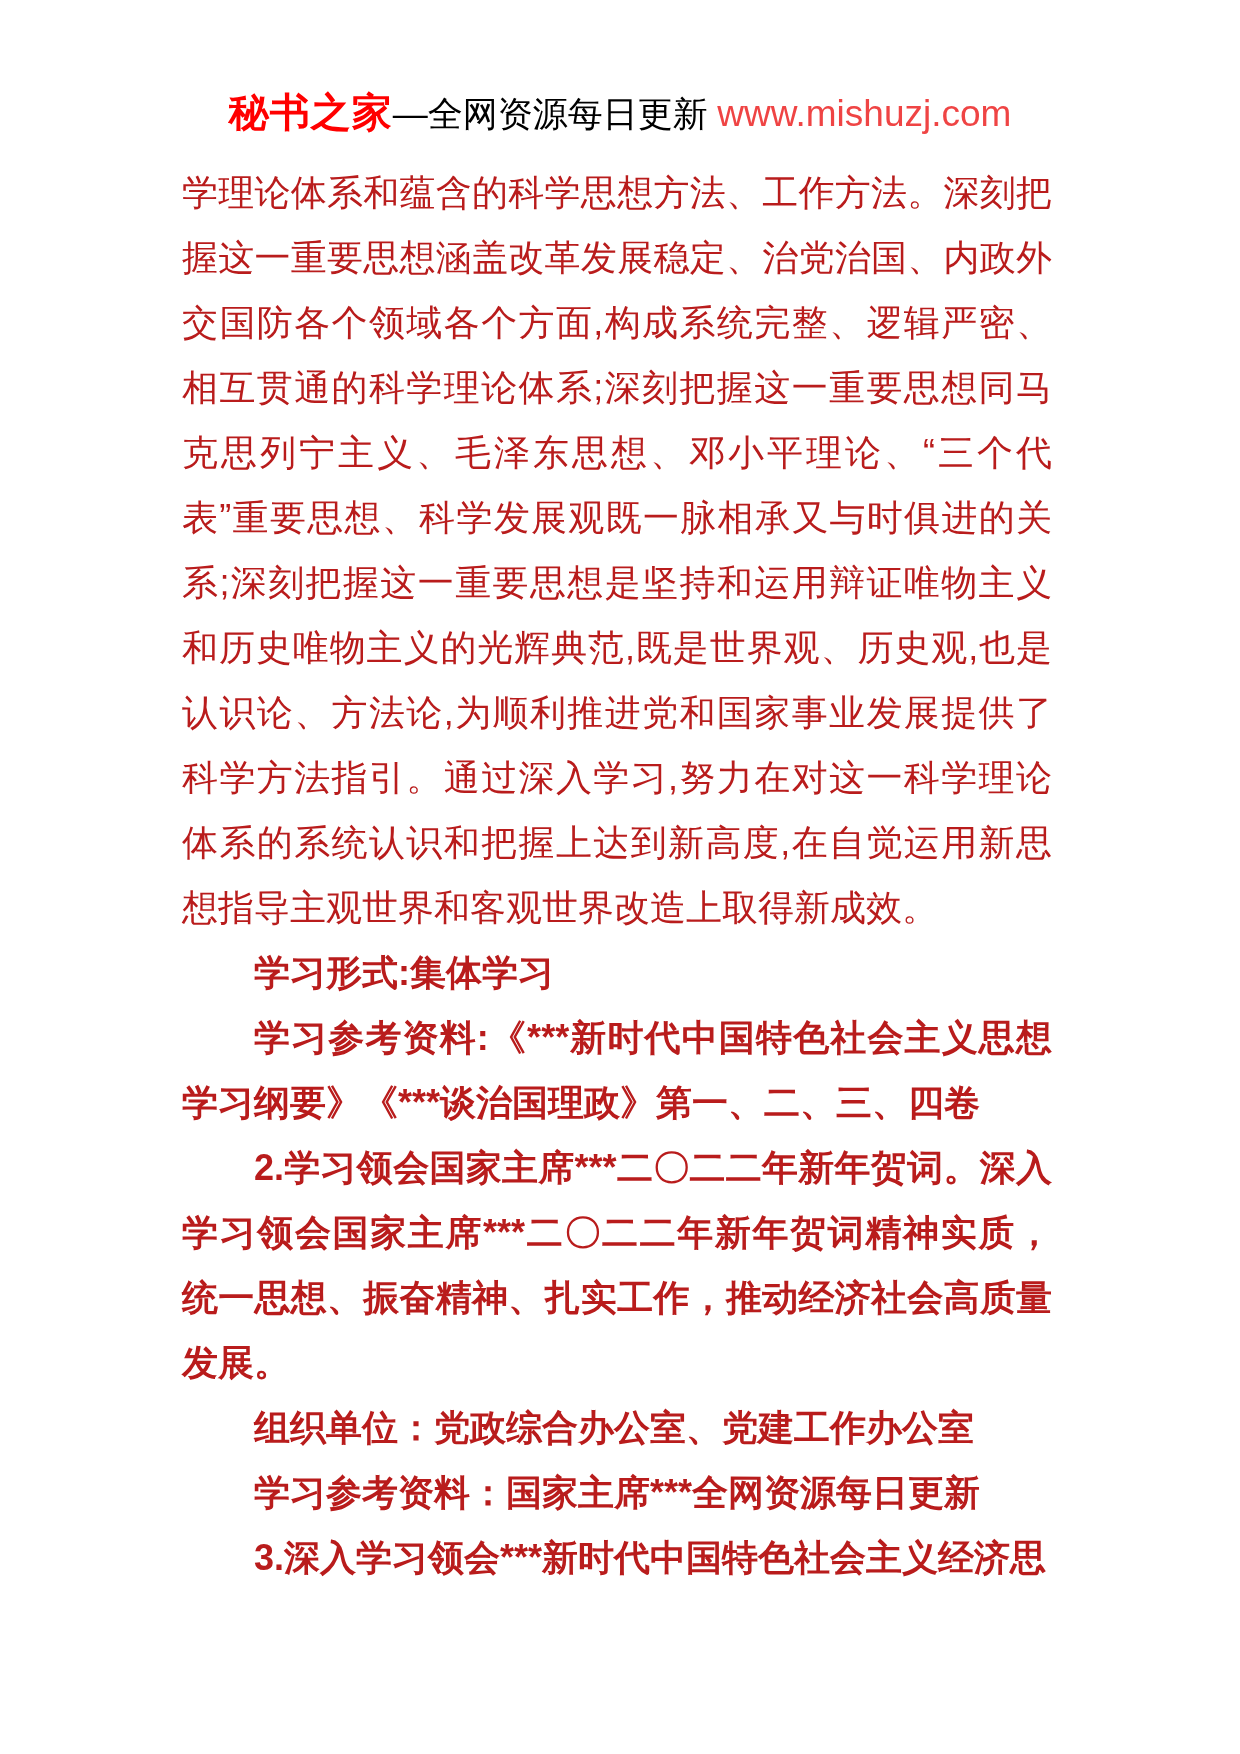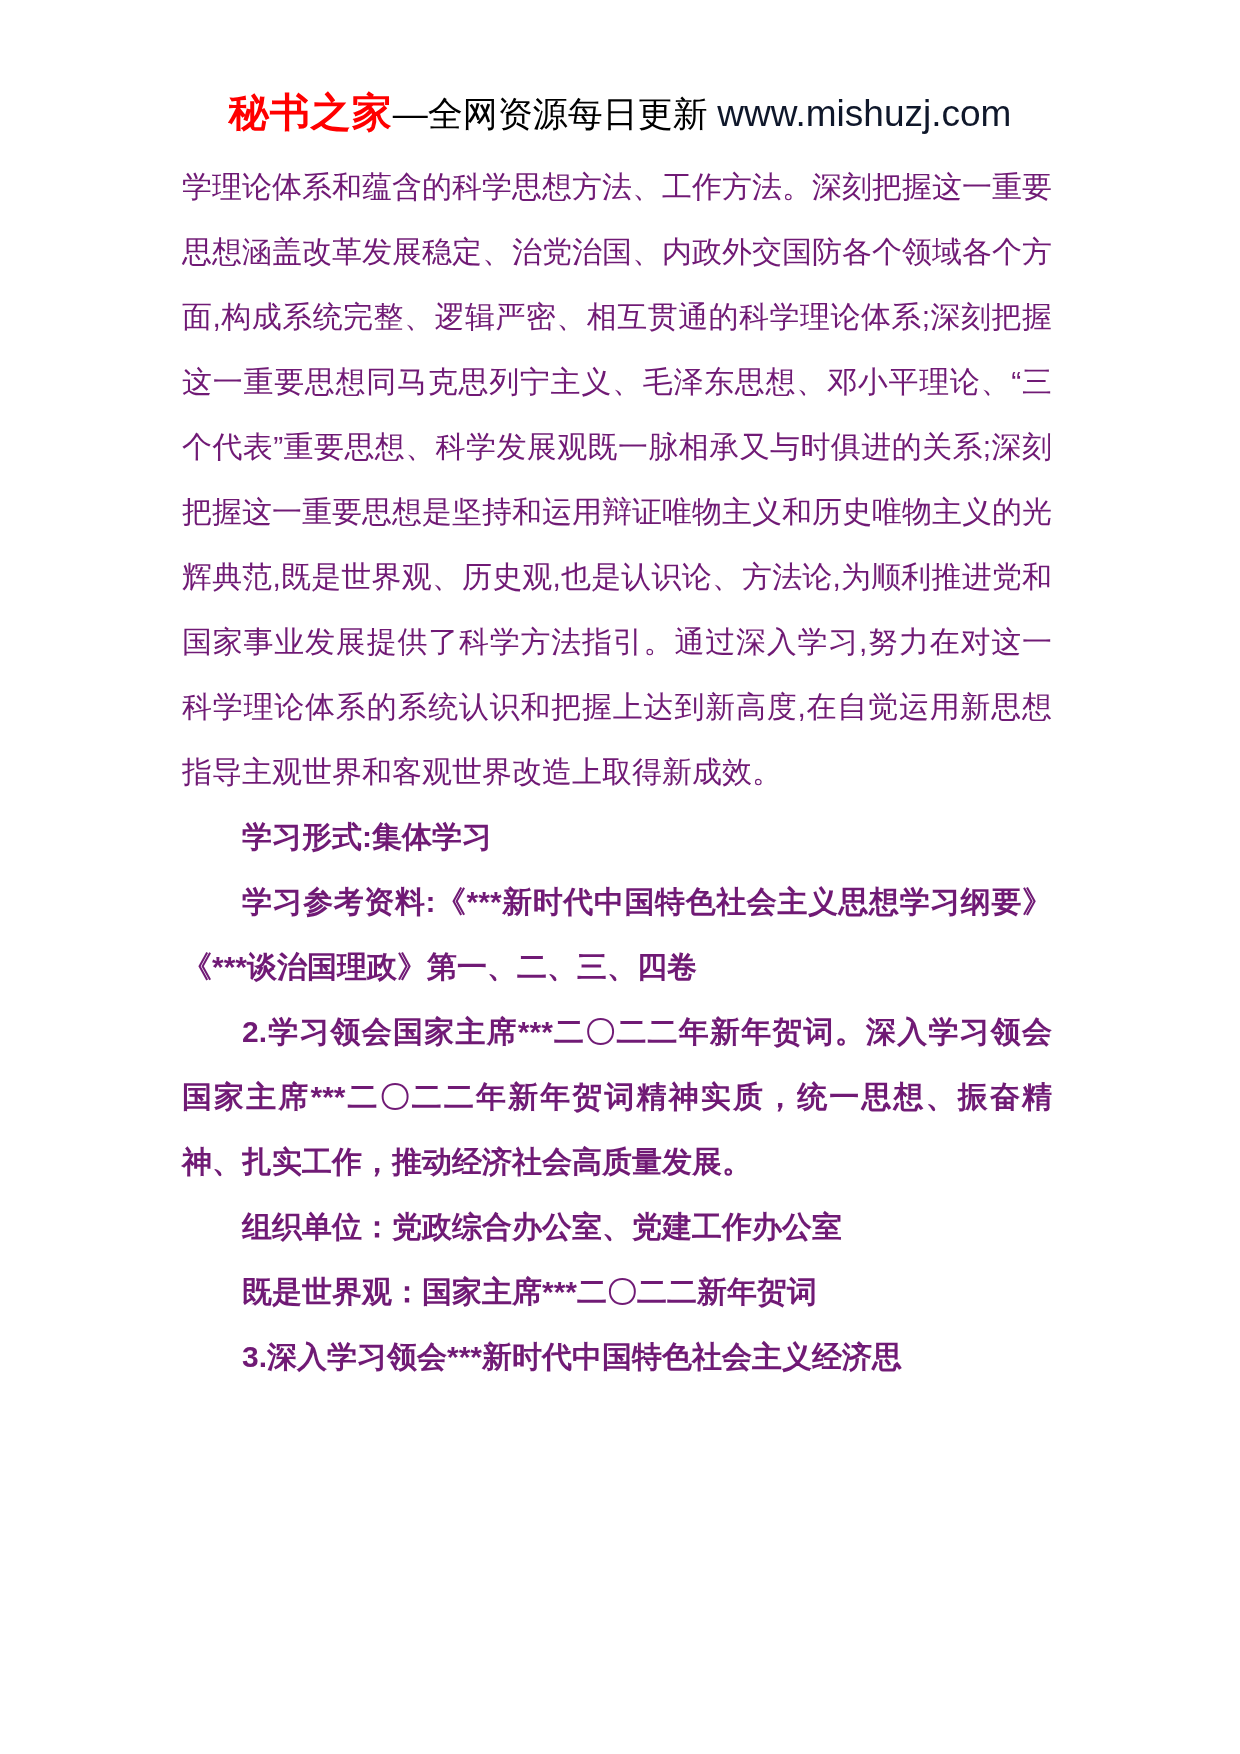--- a/index.html
+++ b/index.html
@@ -30,33 +30,33 @@
     font-weight: bold;
     font-size: 40px;
     letter-spacing: 1px;
     text-align: center;
   }
   .doc-header .tagline {
     color: #000000;
     font-size: 35px;
   }
   .doc-header .url {
-    color: #0f172a;
+    color: #ef4444;
     font-size: 37px;
     text-decoration: none;
   }
   .doc-body {
     position: absolute;
     left: 182px;
-    top: 154px;
+    top: 160px;
     width: 870px;
-    font-size: 30px;
+    font-size: 36px;
     line-height: 65px;
     text-align: justify;
-    color: #701a75;
+    color: #b91c1c;
   }
   .doc-body p {
     margin: 0;
     padding: 0;
   }
   .doc-body p.indent {
     text-indent: 2em;
     font-weight: bold;
   }
 </style>
@@ -68,17 +68,17 @@
   <div class="doc-header">
     <span class="brand">秘书之家</span><span class="tagline">—全网资源每日更新 </span><a class="url" href="#">www.mishuzj.com</a>
   </div>
 
   <div class="doc-body">
     <p>学理论体系和蕴含的科学思想方法、工作方法。深刻把握这一重要思想涵盖改革发展稳定、治党治国、内政外交国防各个领域各个方面,构成系统完整、逻辑严密、相互贯通的科学理论体系;深刻把握这一重要思想同马克思列宁主义、毛泽东思想、邓小平理论、“三个代表”重要思想、科学发展观既一脉相承又与时俱进的关系;深刻把握这一重要思想是坚持和运用辩证唯物主义和历史唯物主义的光辉典范,既是世界观、历史观,也是认识论、方法论,为顺利推进党和国家事业发展提供了科学方法指引。通过深入学习,努力在对这一科学理论体系的系统认识和把握上达到新高度,在自觉运用新思想指导主观世界和客观世界改造上取得新成效。</p>
     <p class="indent">学习形式:集体学习</p>
     <p class="indent">学习参考资料:《***新时代中国特色社会主义思想学习纲要》《***谈治国理政》第一、二、三、四卷</p>
     <p class="indent">2.学习领会国家主席***二〇二二年新年贺词。深入学习领会国家主席***二〇二二年新年贺词精神实质，统一思想、振奋精神、扎实工作，推动经济社会高质量发展。</p>
     <p class="indent">组织单位：党政综合办公室、党建工作办公室</p>
-    <p class="indent">既是世界观：国家主席***二〇二二新年贺词</p>
+    <p class="indent">学习参考资料：国家主席***全网资源每日更新</p>
     <p class="indent">3.深入学习领会***新时代中国特色社会主义经济思</p>
   </div>
 
 </div>
 
 </body></html>

